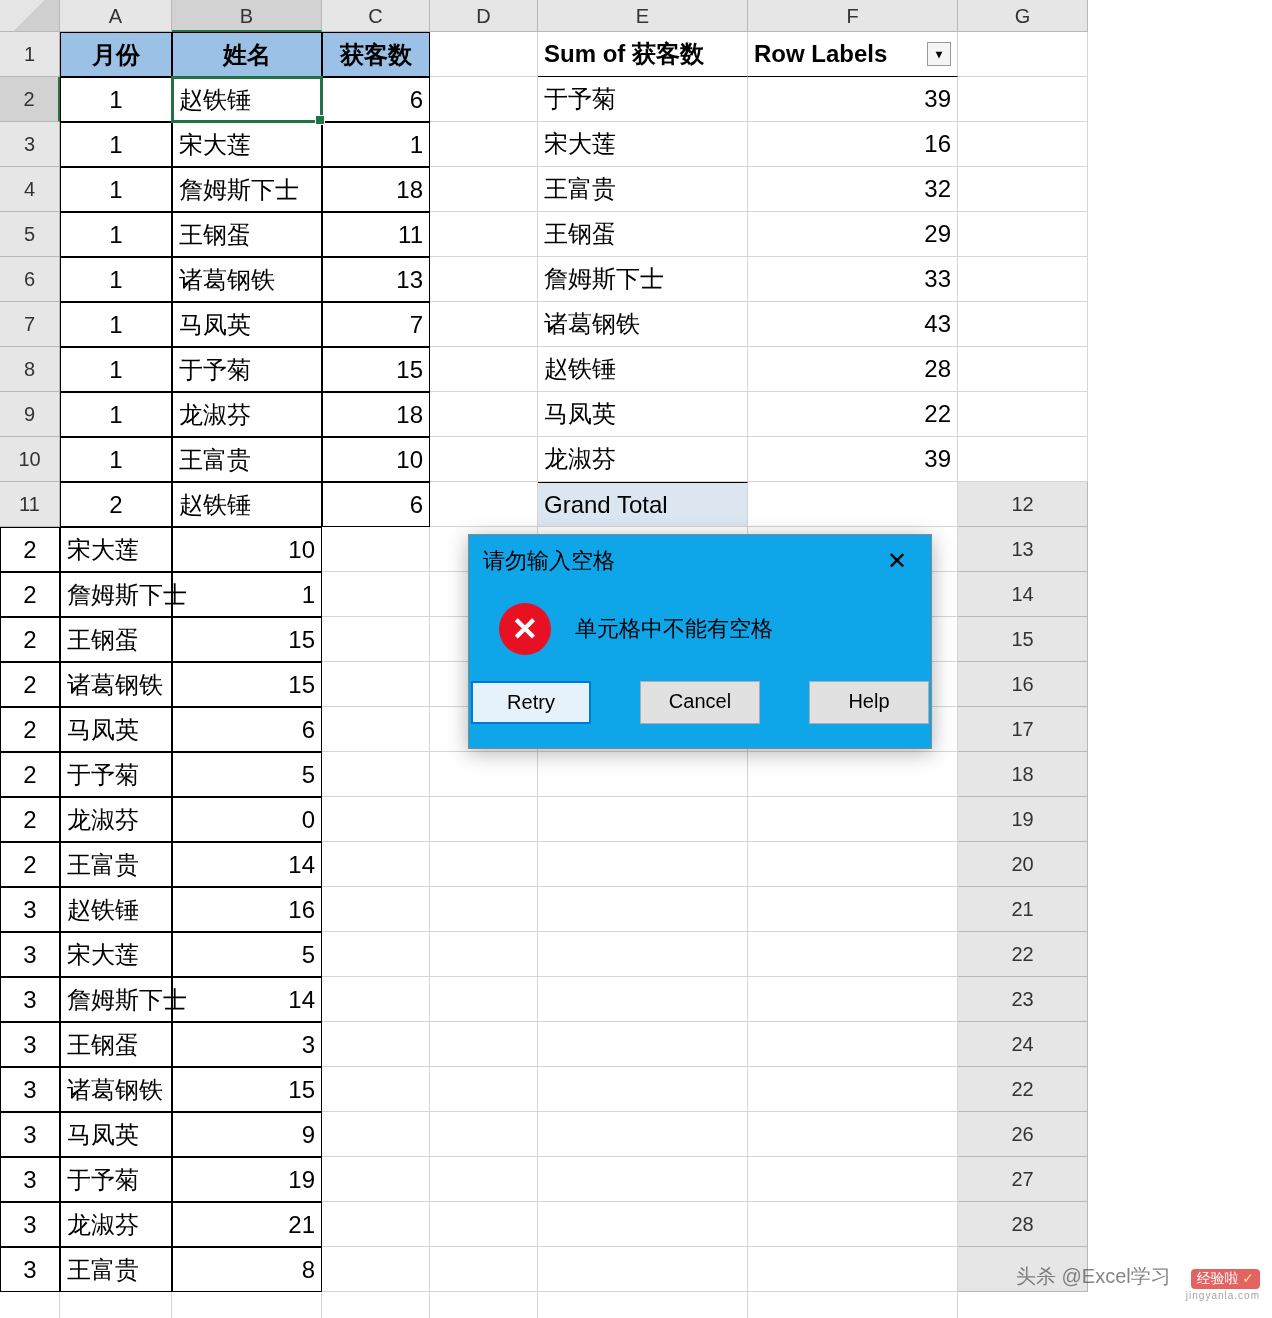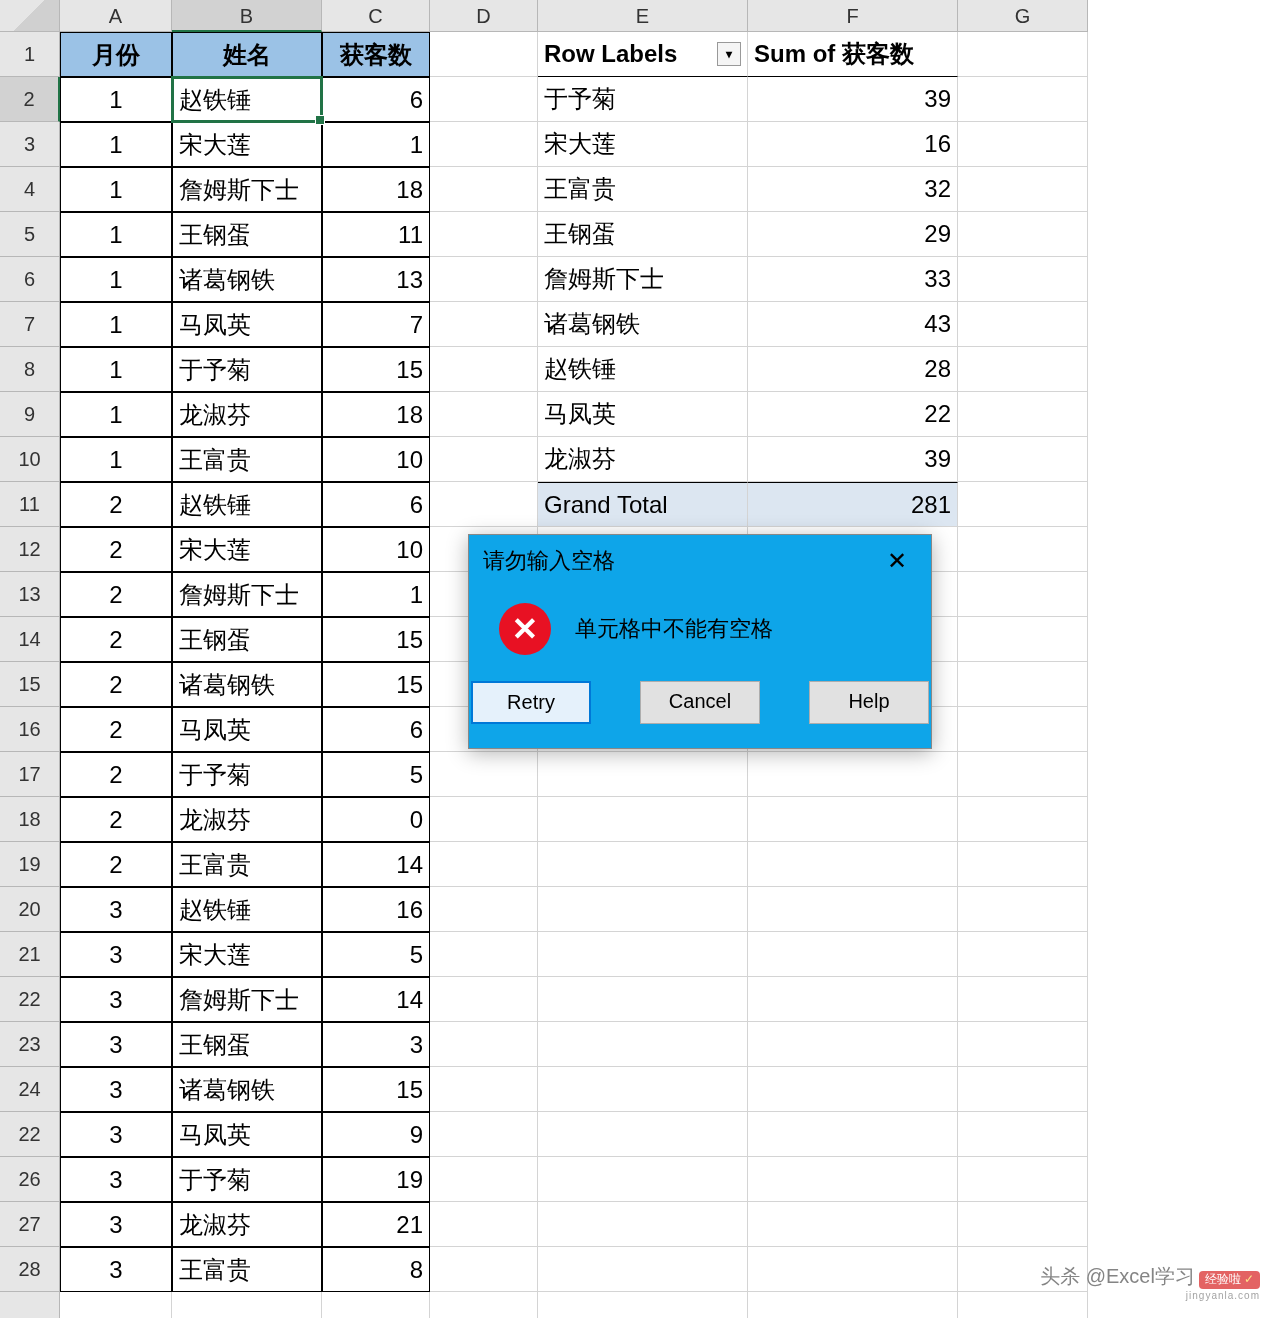--- a/index.html
+++ b/index.html
@@ -159,49 +159,49 @@
     font-size: 20px;
     color: rgba(80,80,80,.7);
     line-height: 1.3;
     pointer-events: none;
   }
   .watermark .site { font-size: 10px; color: rgba(100,100,100,.6); letter-spacing: 1px; }
   .wm-badge {
     display: inline-block;
     background: rgba(220,60,60,.8);
     color: #fff;
-    font-size: 12px;
+    font-size: 14px;
     padding: 1px 6px;
     border-radius: 4px;
-    margin-left: 4px;
+    margin-left: 20px;
     font-family: "KaiTi", serif;
   }
 </style>
 </head>
 <body>
 
 <div class="grid" id="grid">
     <div class="corner"></div>
     <div class="colhead">A</div>
     <div class="colhead selected">B</div>
     <div class="colhead">C</div>
     <div class="colhead">D</div>
     <div class="colhead">E</div>
     <div class="colhead">F</div>
     <div class="colhead">G</div>
     <div class="rowhead">1</div>
     <div class="cell datahdr">月份</div>
     <div class="cell datahdr">姓名</div>
     <div class="cell datahdr">获客数</div>
     <div class="cell"></div>
+    <div class="cell pivhdr">Sum of 获客数</div>
     <div class="cell pivhdr">
       <span>Row Labels</span>
       <div class="dropbtn">▾</div>
     </div>
-    <div class="cell pivhdr">Sum of 获客数</div>
     <div class="cell"></div>
     <div class="rowhead selected">2</div>
     <div class="cell b center">1</div>
     <div class="cell b active">赵铁锤</div>
     <div class="cell b right">6</div>
     <div class="cell"></div>
     <div class="cell">于予菊</div>
     <div class="cell right">39</div>
     <div class="cell"></div>
     <div class="rowhead">3</div>
@@ -267,21 +267,20 @@
     <div class="cell"></div>
     <div class="cell">龙淑芬</div>
     <div class="cell right">39</div>
     <div class="cell"></div>
     <div class="rowhead">11</div>
     <div class="cell b center">2</div>
     <div class="cell b ">赵铁锤</div>
     <div class="cell b right">6</div>
     <div class="cell"></div>
     <div class="cell pivtotal">Grand Total</div>
-    <div class="cell pivtotal right">281</div>
     <div class="cell"></div>
     <div class="rowhead">12</div>
     <div class="cell b center">2</div>
     <div class="cell b ">宋大莲</div>
     <div class="cell b right">10</div>
     <div class="cell"></div>
     <div class="cell"></div>
     <div class="cell"></div>
     <div class="cell"></div>
     <div class="rowhead">13</div>

